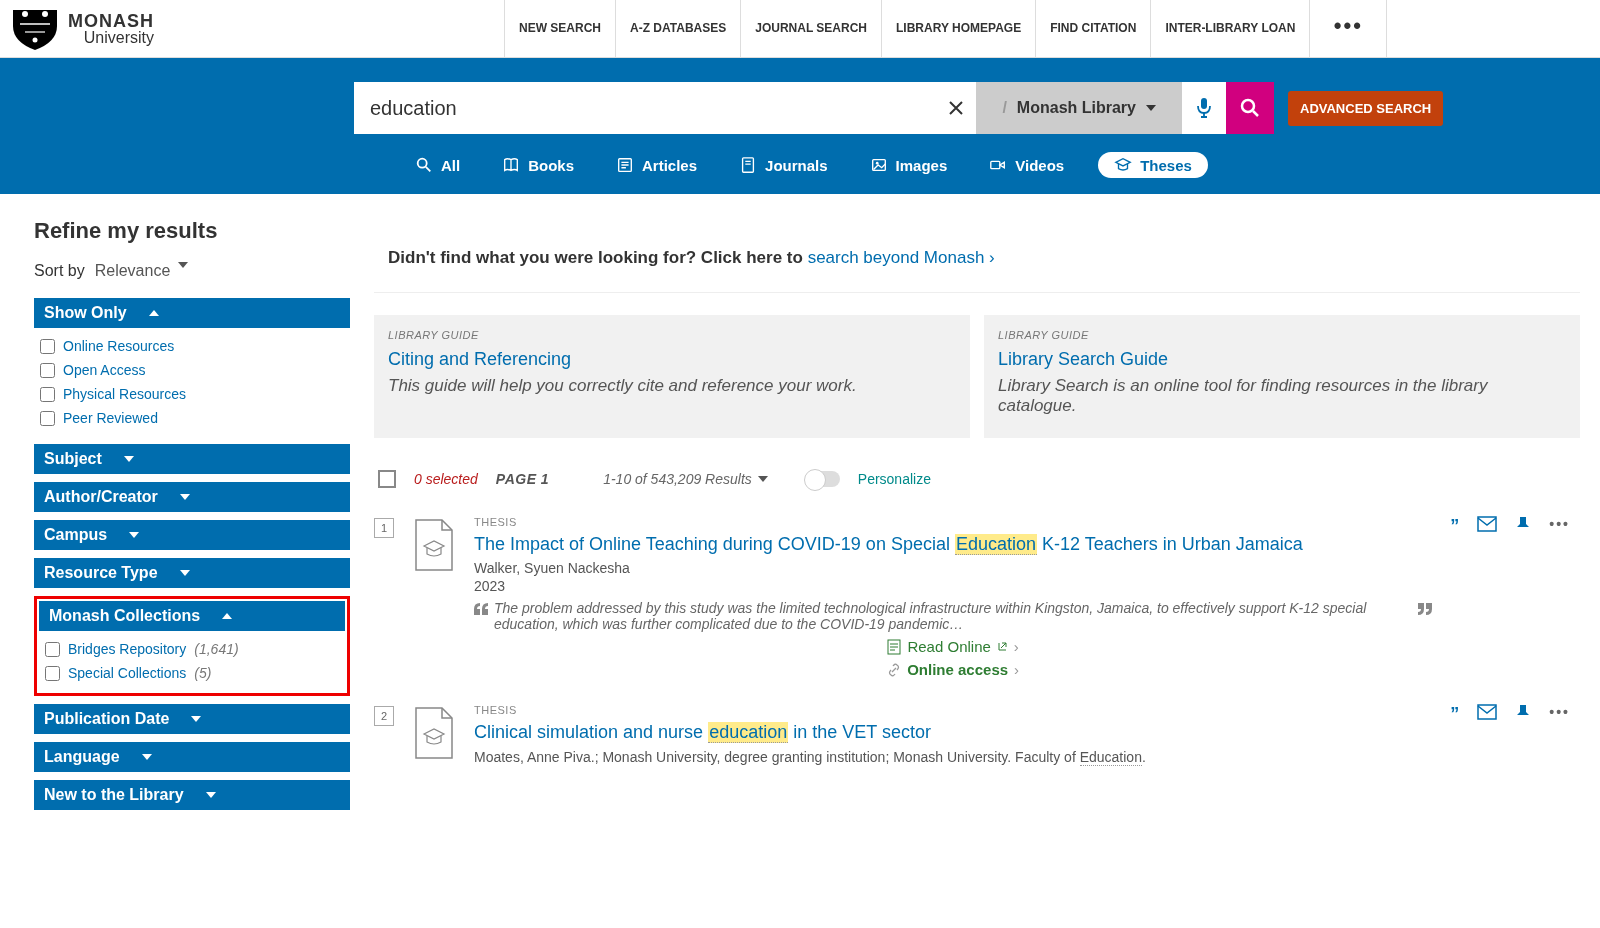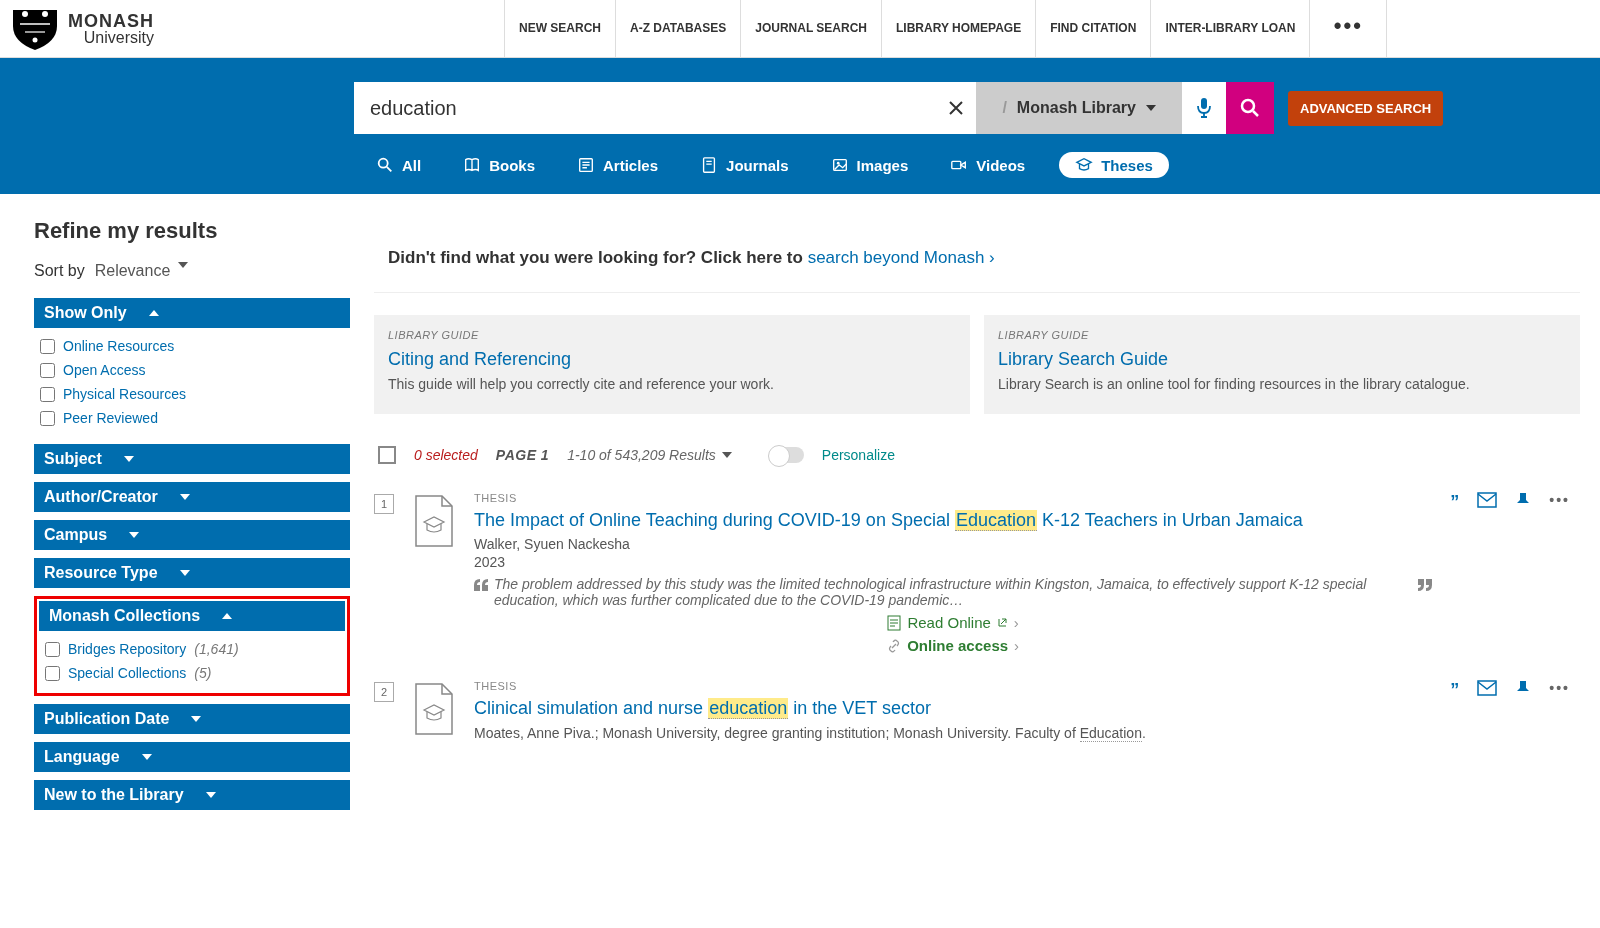--- a/index.html
+++ b/index.html
@@ -22,21 +22,21 @@
   .search-banner { background: #006dae; padding: 24px 0 16px 0; }
   .search-row { display: flex; align-items: center; justify-content: flex-start; padding-left: 354px; gap: 14px; }
   .search-box-wrap { display: flex; background: #fff; border-radius: 2px; height: 52px; width: 920px; }
   .search-input { flex: 1; border: none; outline: none; font-size: 20px; padding: 0 16px; color: #333; }
   .clear-btn { background: #fff; border: none; width: 40px; display: flex; align-items: center; justify-content: center; font-size: 22px; color: #333; cursor: pointer; }
   .scope-btn { background: #ccc; border: none; padding: 0 26px; display: flex; align-items: center; gap: 10px; font-size: 16px; font-weight: 600; color: #333; cursor: pointer; }
   .voice-btn { background: #fff; border: none; width: 44px; display: flex; align-items: center; justify-content: center; cursor: pointer; }
   .search-btn { background: #d1007f; border: none; width: 48px; display: flex; align-items: center; justify-content: center; cursor: pointer; }
   .adv-search { background: #c2410c; color: #fff; font-weight: 700; font-size: 13px; padding: 10px 12px; border-radius: 3px; cursor: pointer; }
 
-  .filter-tabs { display: flex; gap: 26px; padding: 18px 0 0 368px; align-items: flex-start; }
+  .filter-tabs { display: flex; gap: 26px; padding: 18px 0 0 368px; align-items: flex-start; margin-left: 39px; }
   .filter-tab { display: flex; align-items: center; gap: 8px; color: #fff; font-size: 15px; font-weight: 600; cursor: pointer; padding: 4px 8px; }
   .filter-tab.active { background: #fff; color: #006dae; border-radius: 16px; padding: 4px 16px; }
   .filter-tab svg { width: 18px; height: 18px; }
 
   
   .main { display: flex; align-items: flex-start; padding: 24px 20px 0 34px; gap: 24px; }
   .sidebar { width: 316px; flex-shrink: 0; }
   .refine-title { font-size: 22px; font-weight: 700; color: #333; margin-bottom: 18px; }
   .sort-row { display: flex; align-items: center; gap: 10px; font-size: 16px; color: #333; margin-bottom: 18px; }
   .sort-row .sort-val { color: #555; display: flex; align-items: flex-start; gap: 8px; cursor: pointer; }
@@ -52,27 +52,27 @@
   
   .content { flex: 1; min-width: 0; }
   .notfound { font-size: 17px; color: #333; padding: 30px 0 24px 14px; border-bottom: 1px solid #eee; margin-bottom: 22px; }
   .notfound .label-bold { font-weight: 700; }
   .notfound a { color: #006dae; }
 
   .guides { display: flex; gap: 14px; margin-bottom: 22px; }
   .guide-card { background: #f1f1f1; flex: 1; padding: 14px 18px 22px 14px; }
   .guide-label { font-size: 11px; color: #777; letter-spacing: 0.5px; margin-bottom: 8px; font-style: italic; }
   .guide-title { color: #006dae; font-size: 18px; margin-bottom: 6px; cursor: pointer; }
-  .guide-desc { color: #555; font-size: 14px; }
+  .guide-desc { color: #555; font-size: 17px; font-style: italic; }
 
   .results-header { display: flex; align-items: center; gap: 18px; padding: 10px 4px 22px 4px; color: #555; font-size: 14px; }
   .results-header .master-check { width: 18px; height: 18px; border: 2px solid #888; }
   .results-header .sel { font-style: italic; color: #b91c1c; text-align: right; }
   .results-header .page-lbl { font-weight: 700; letter-spacing: 0.5px; font-style: italic; }
-  .results-header .range { color: #666; font-style: italic; display: flex; align-items: center; gap: 6px; cursor: pointer; }
+  .results-header .range { color: #666; font-style: italic; display: flex; align-items: center; gap: 6px; cursor: pointer; margin-left: 36px; }
   .toggle { width: 34px; height: 16px; background: #ddd; border-radius: 10px; position: relative; margin-left: 20px; }
   .toggle::after { content: ""; position: absolute; left: -2px; top: -2px; width: 20px; height: 20px; background: #fff; border: 1px solid #ccc; border-radius: 50%; }
   .personalize { color: #008a8a; cursor: pointer; }
 
   .result { display: flex; gap: 18px; padding: 6px 0 20px 0; }
   .result-num { width: 20px; height: 20px; border: 1px solid #aaa; display: flex; align-items: center; justify-content: center; font-size: 11px; color: #666; margin-top: 2px; flex-shrink: 0; }
   .result-icon { width: 44px; height: 54px; flex-shrink: 0; margin-top: 2px; }
   .result-body { flex: 1; min-width: 0; }
   .result-type { font-size: 11px; color: #888; letter-spacing: 0.5px; margin-bottom: 4px; }
   .result-title { font-size: 18px; color: #006dae; margin-bottom: 4px; cursor: pointer; line-height: 1.35; }

